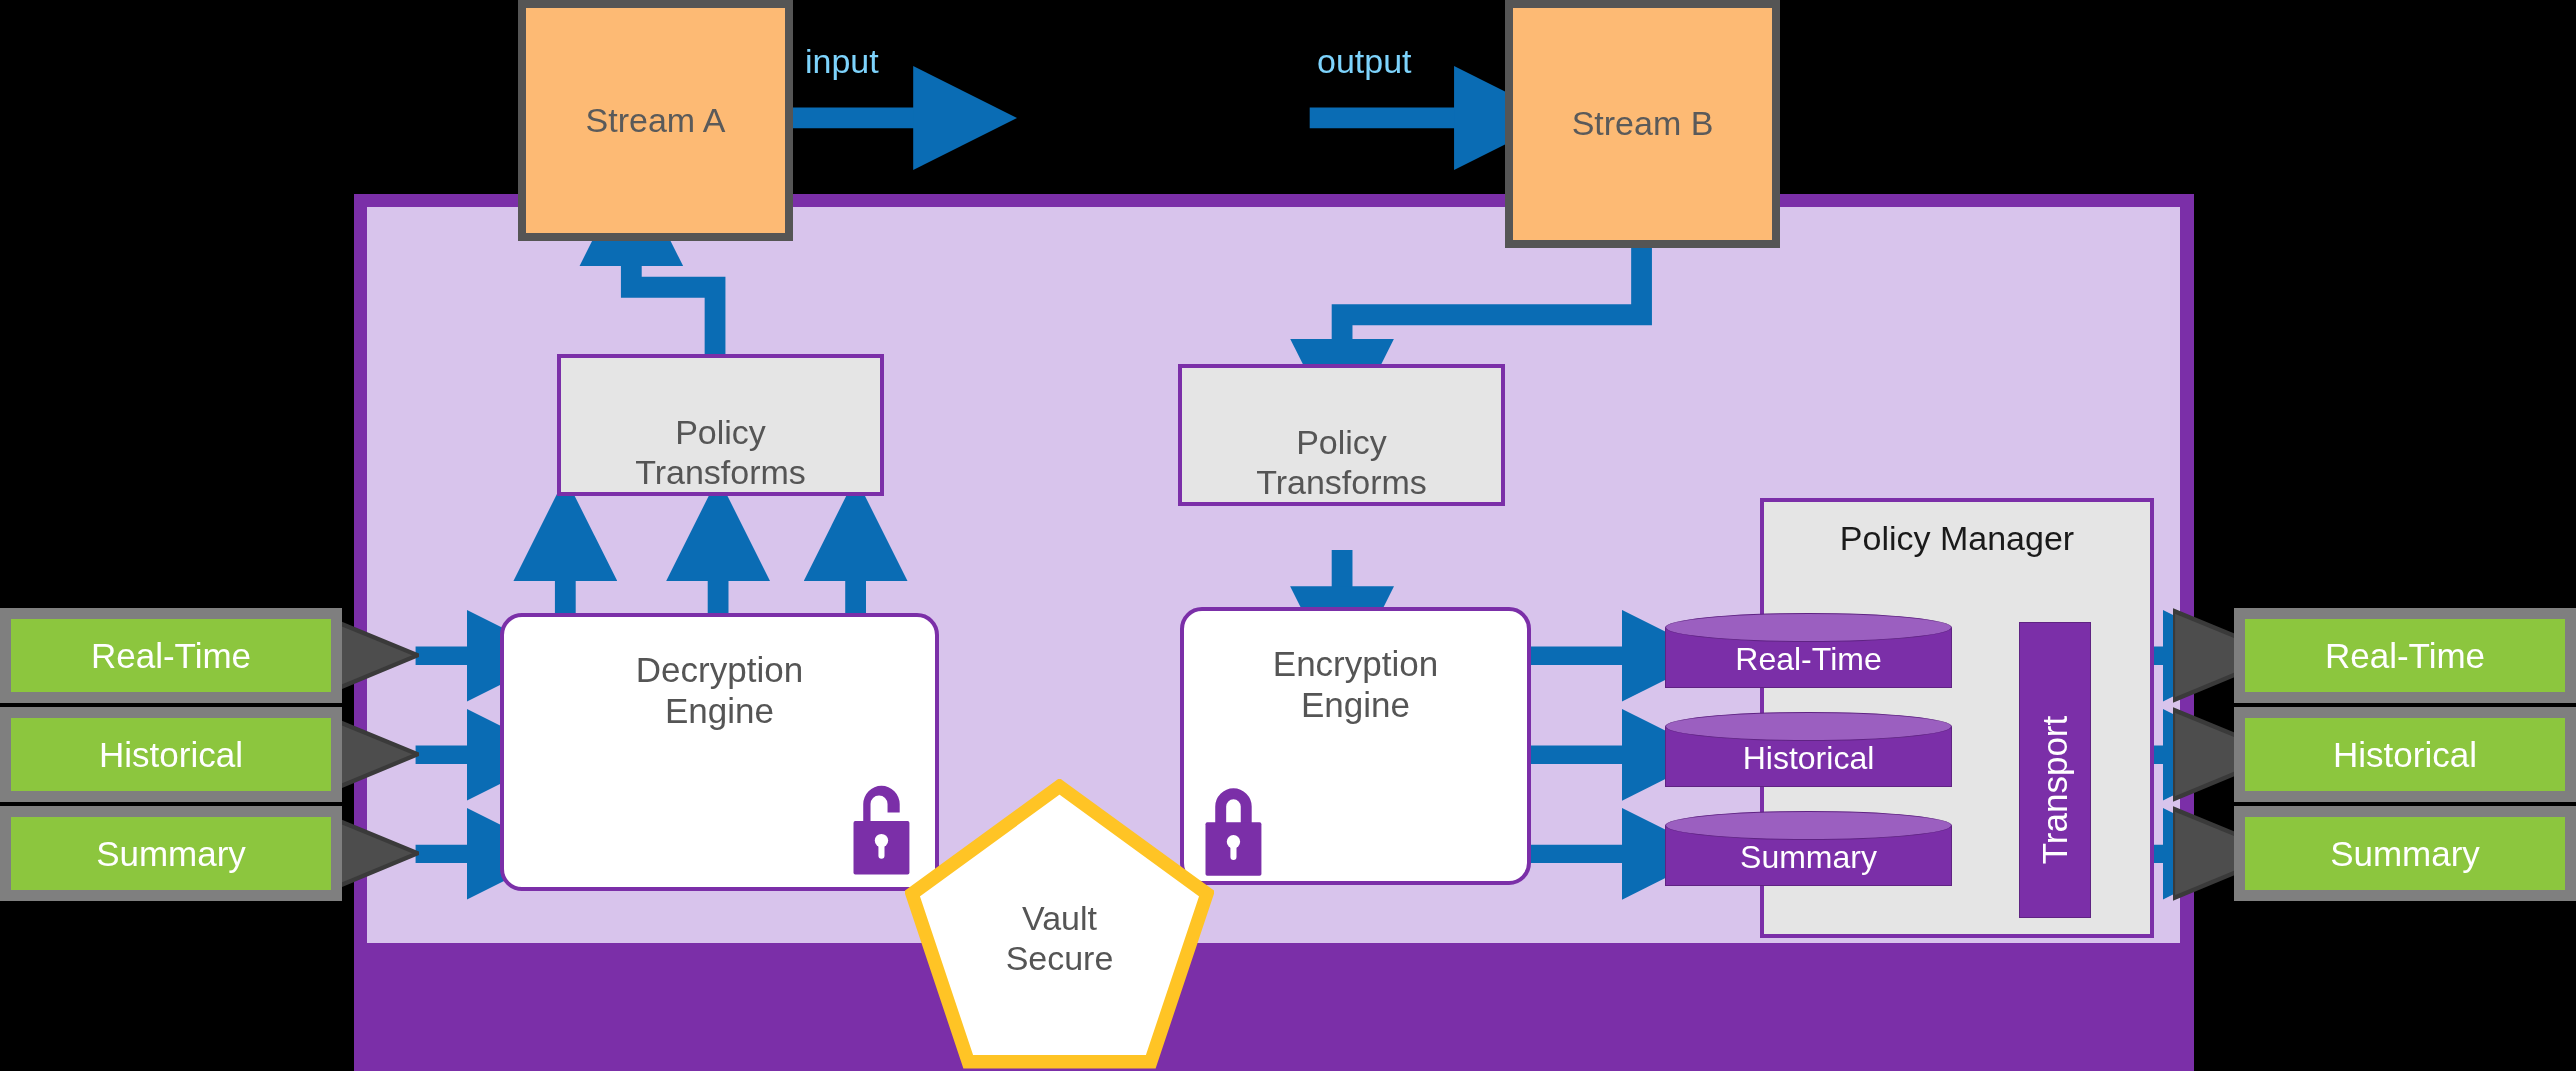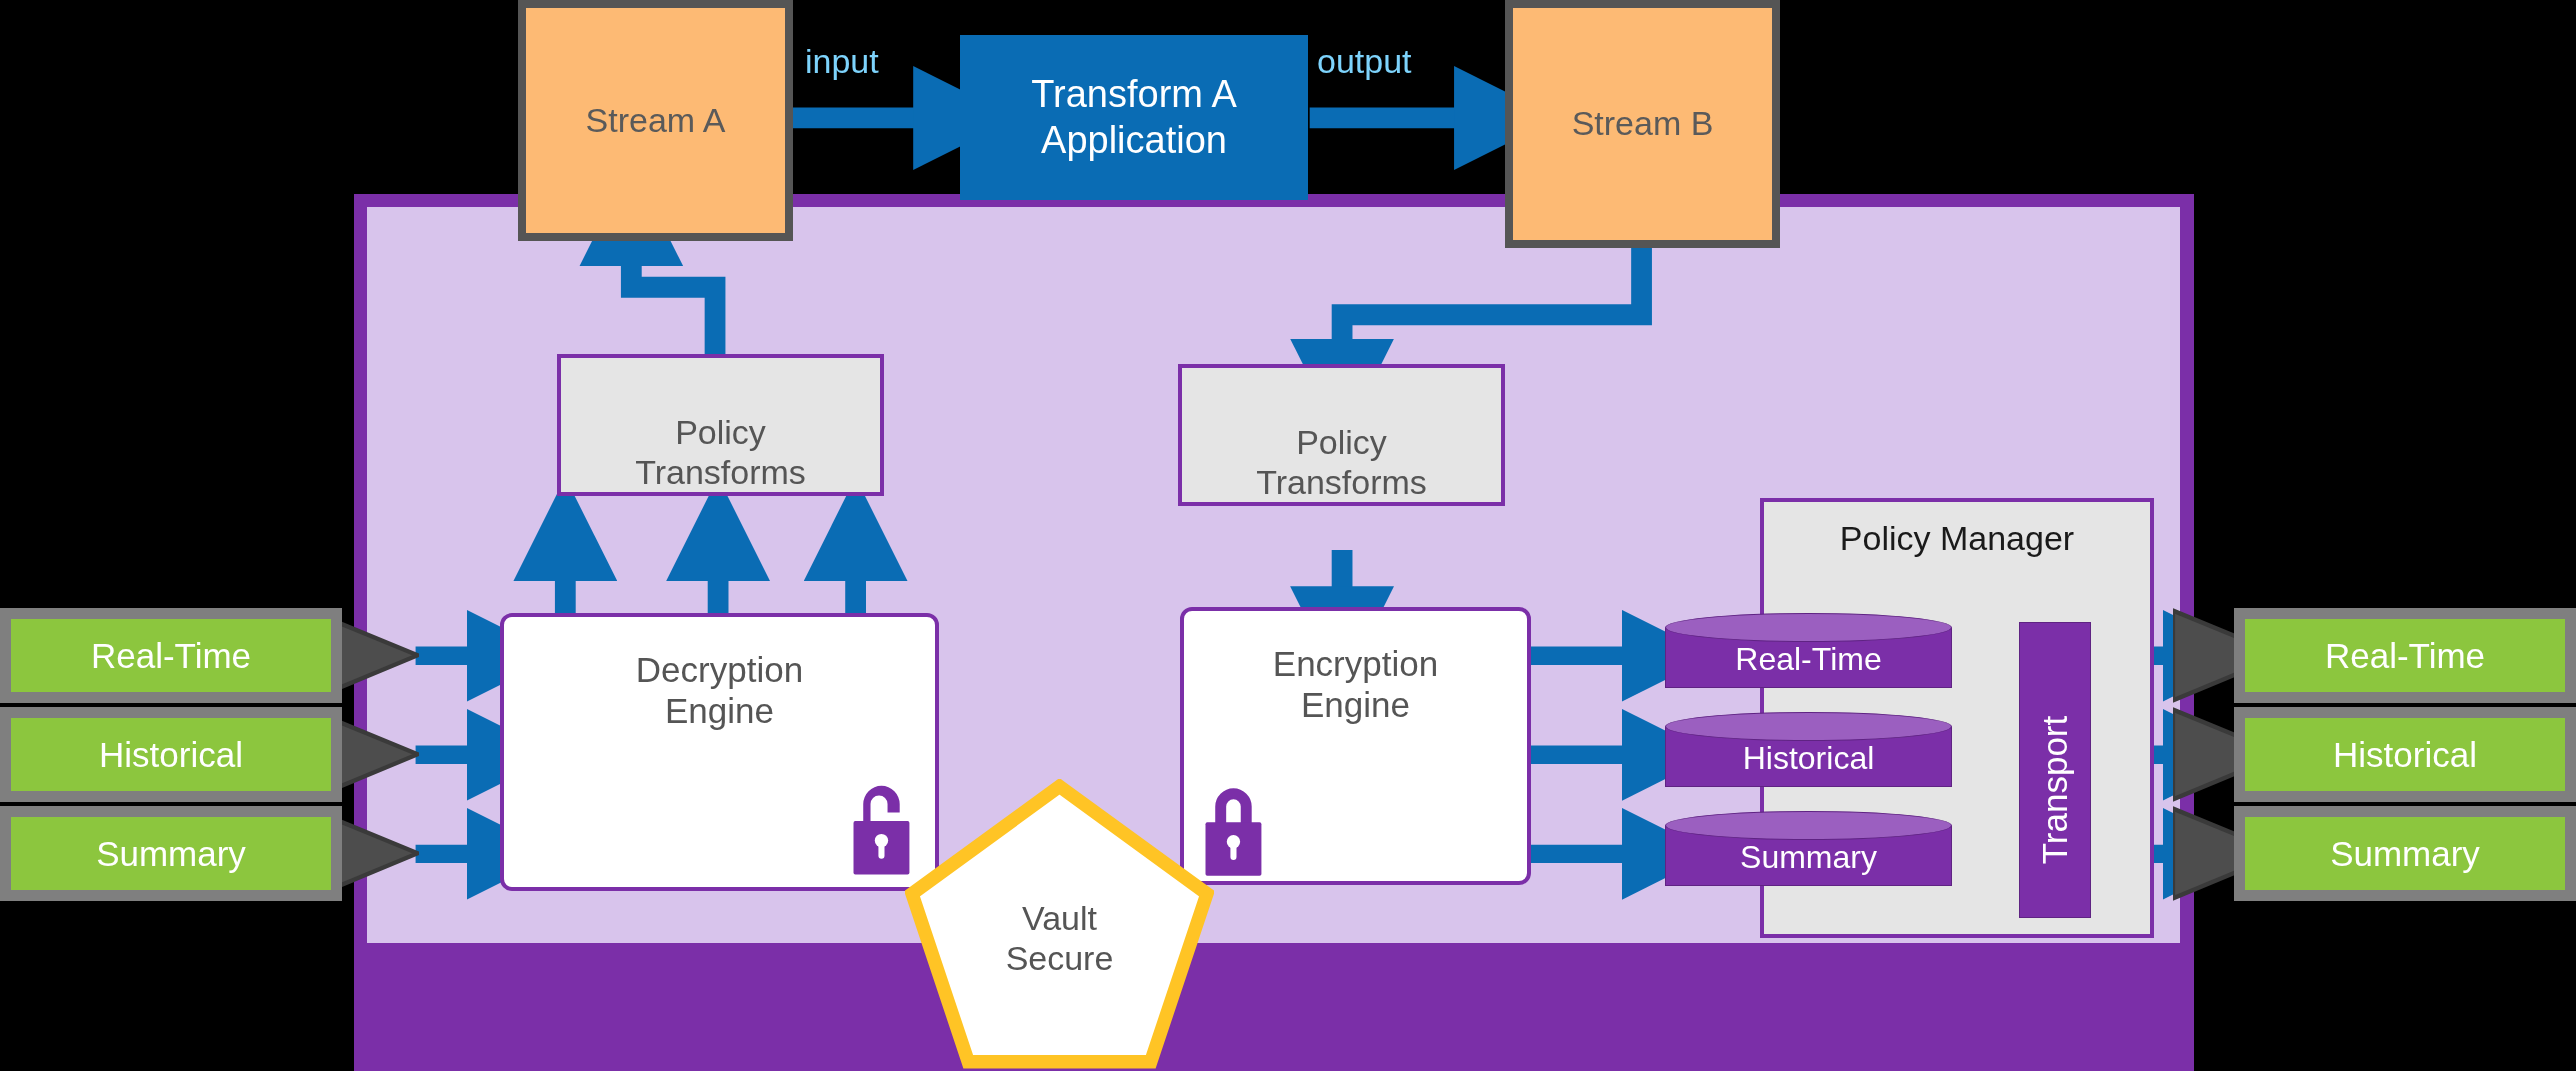--- a/index.html
+++ b/index.html
@@ -98,21 +98,21 @@
     font-size: 34px;
     font-weight: 300;
     text-align: center;
     line-height: 1.18;
   }
 
   
   .engine-box {
     background: #FFFFFF;
     border: 4.3px solid #7B2FA8;
-    border-radius: 12px;
+    border-radius: 22px;
     box-sizing: border-box;
     color: #555555;
     font-size: 35px;
     font-weight: 300;
     text-align: center;
     line-height: 1.18;
     padding-top: 32px;
   }
 
   
@@ -290,26 +290,20 @@
       <line x1="3420" y1="1397" x2="3575" y2="1397" stroke="#0A6CB4" stroke-width="30" marker-end="url(#ah-right)"></line>
     </g>
   </svg>
 
   <div class="abs stream-box" id="stream-a" style="left:518px; top:0px; width:275px; height:241px;">
     <span>Stream A</span>
   </div>
 
   <div class="edge-label" style="left:805px; top:42px;">input</div>
 
-  <div class="abs" id="transform-app">
-    <div>
-      <div>Transform A</div>
-      <div>Application</div>
-    </div>
-  </div>
 
   <div class="edge-label" style="left:1317px; top:42px;">output</div>
 
   <div class="abs stream-box" id="stream-b" style="left:1505px; top:0px; width:275px; height:248px;">
     <span>Stream B</span>
   </div>
 
   <div class="abs purple-box" id="policy-transforms-left" style="left:557px; top:354px; width:327px; height:142px;">
     <div>
       <div>Policy</div>

